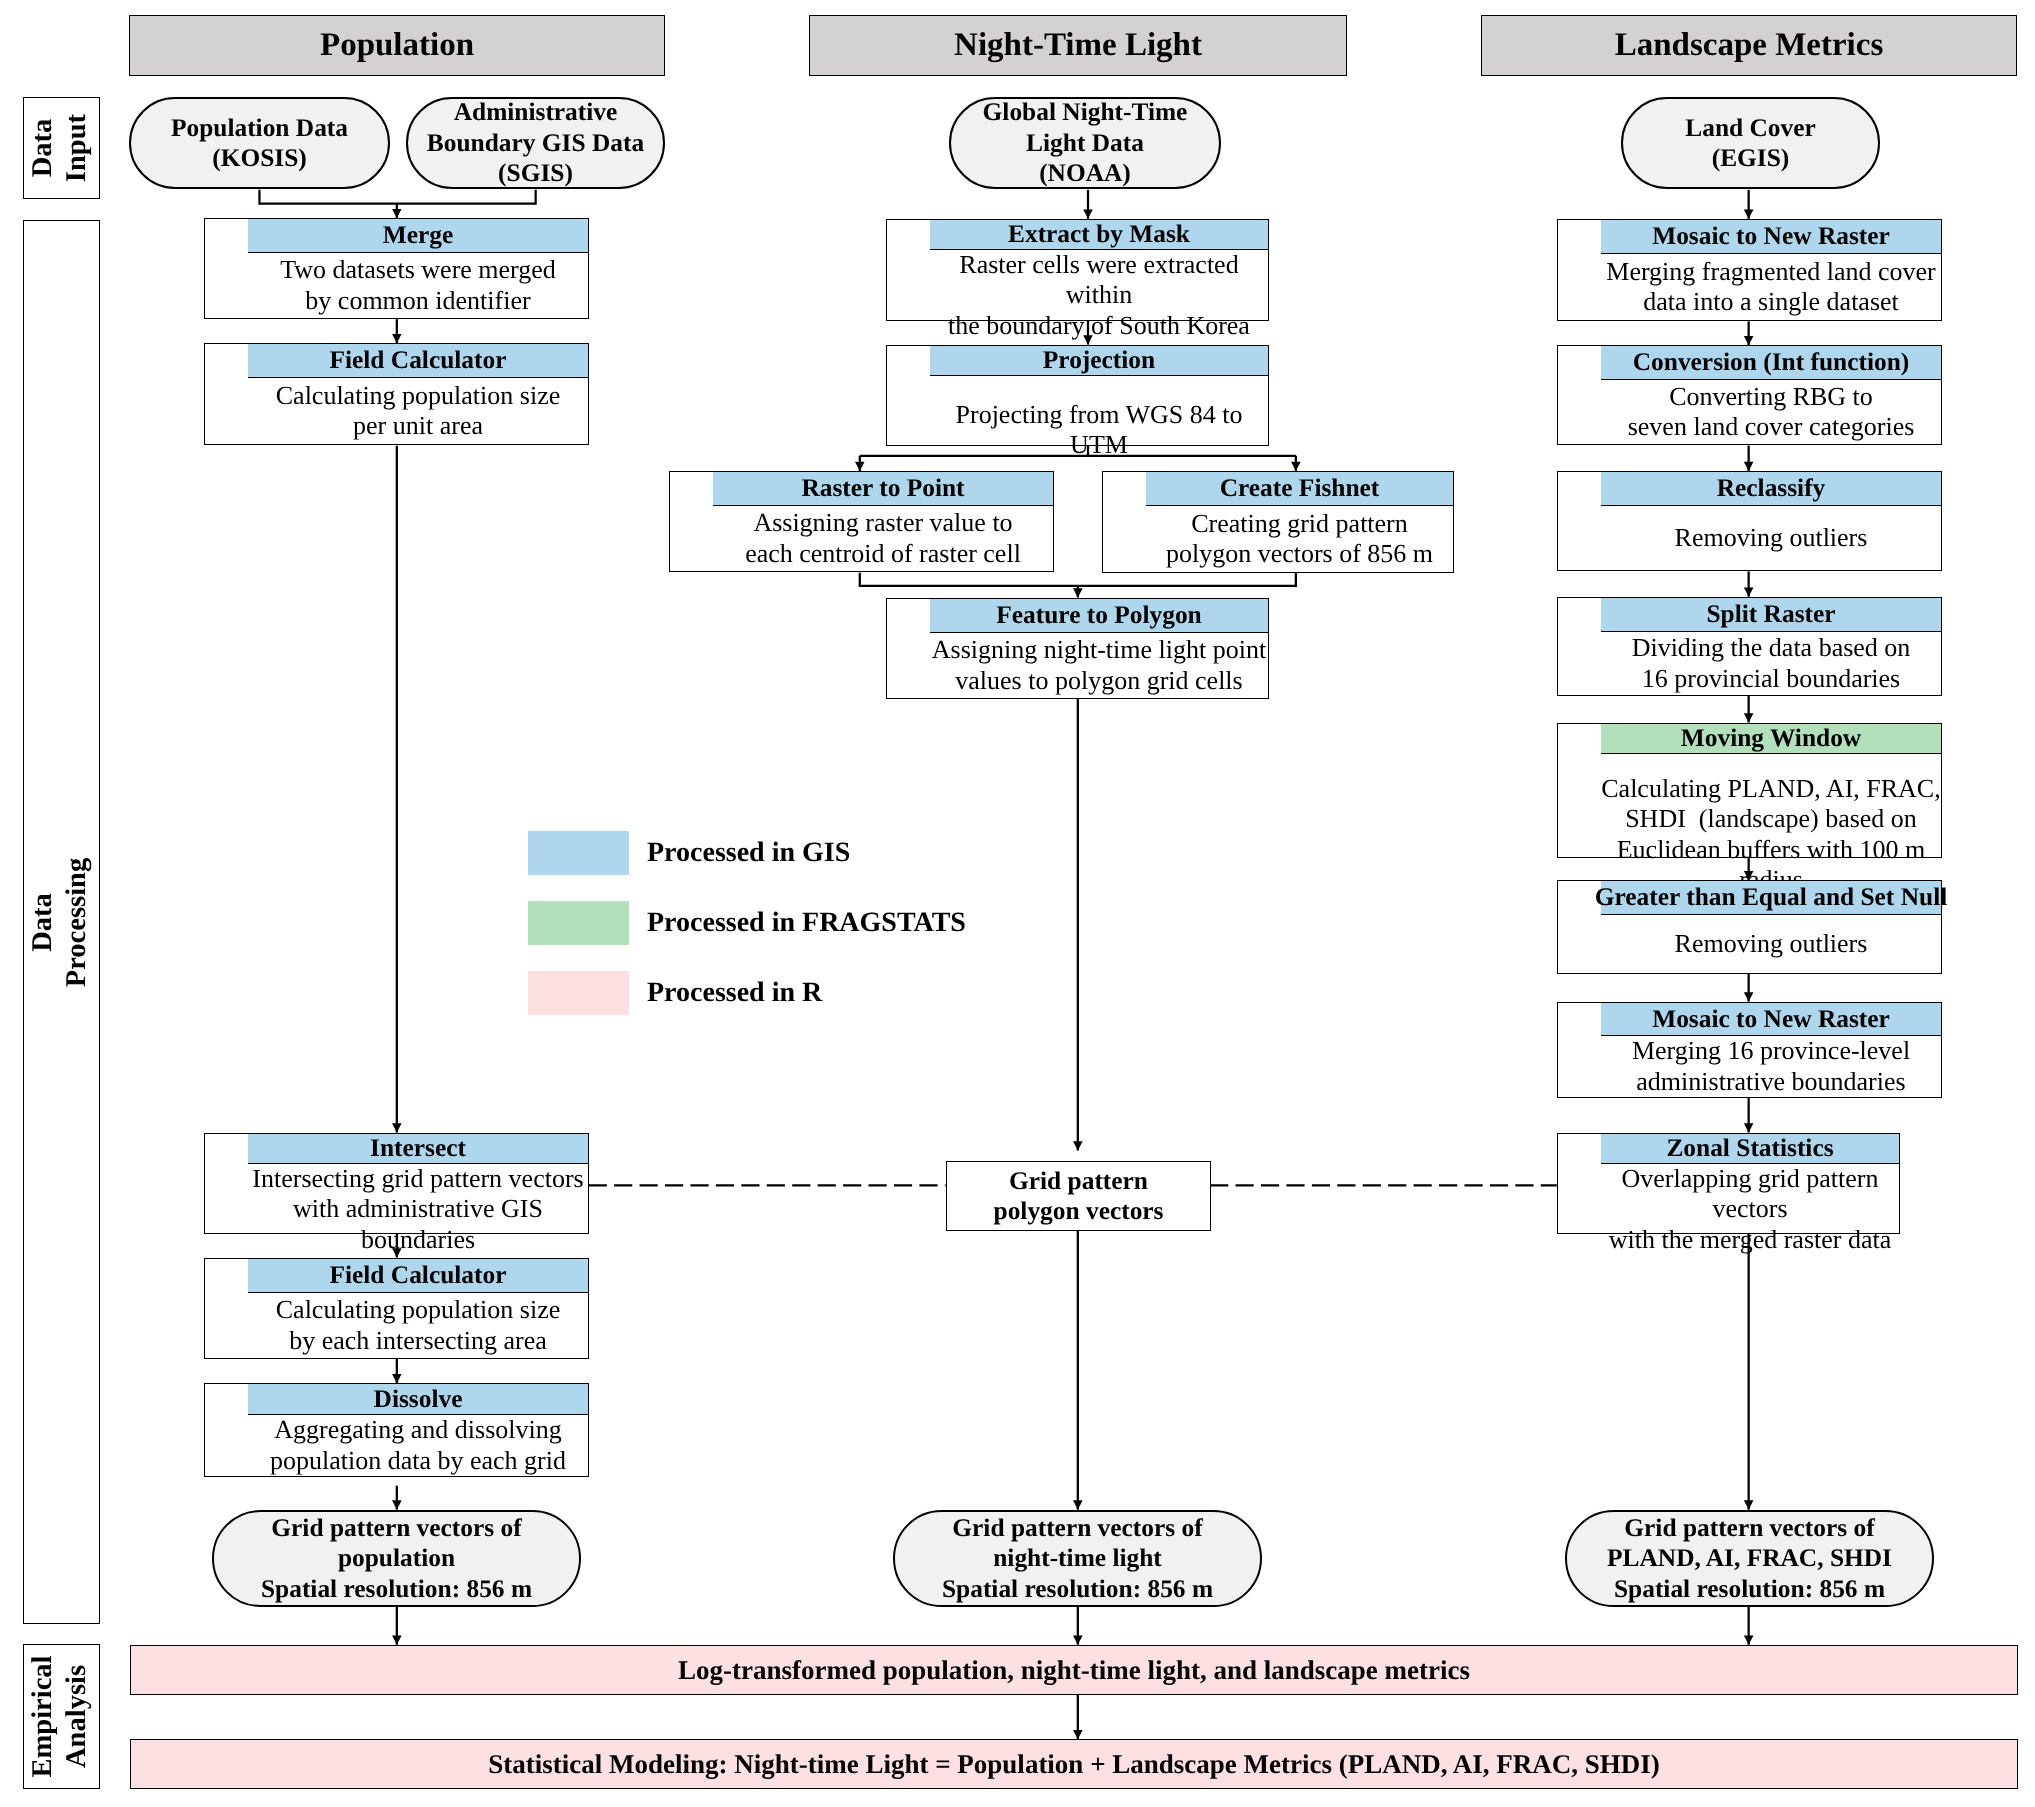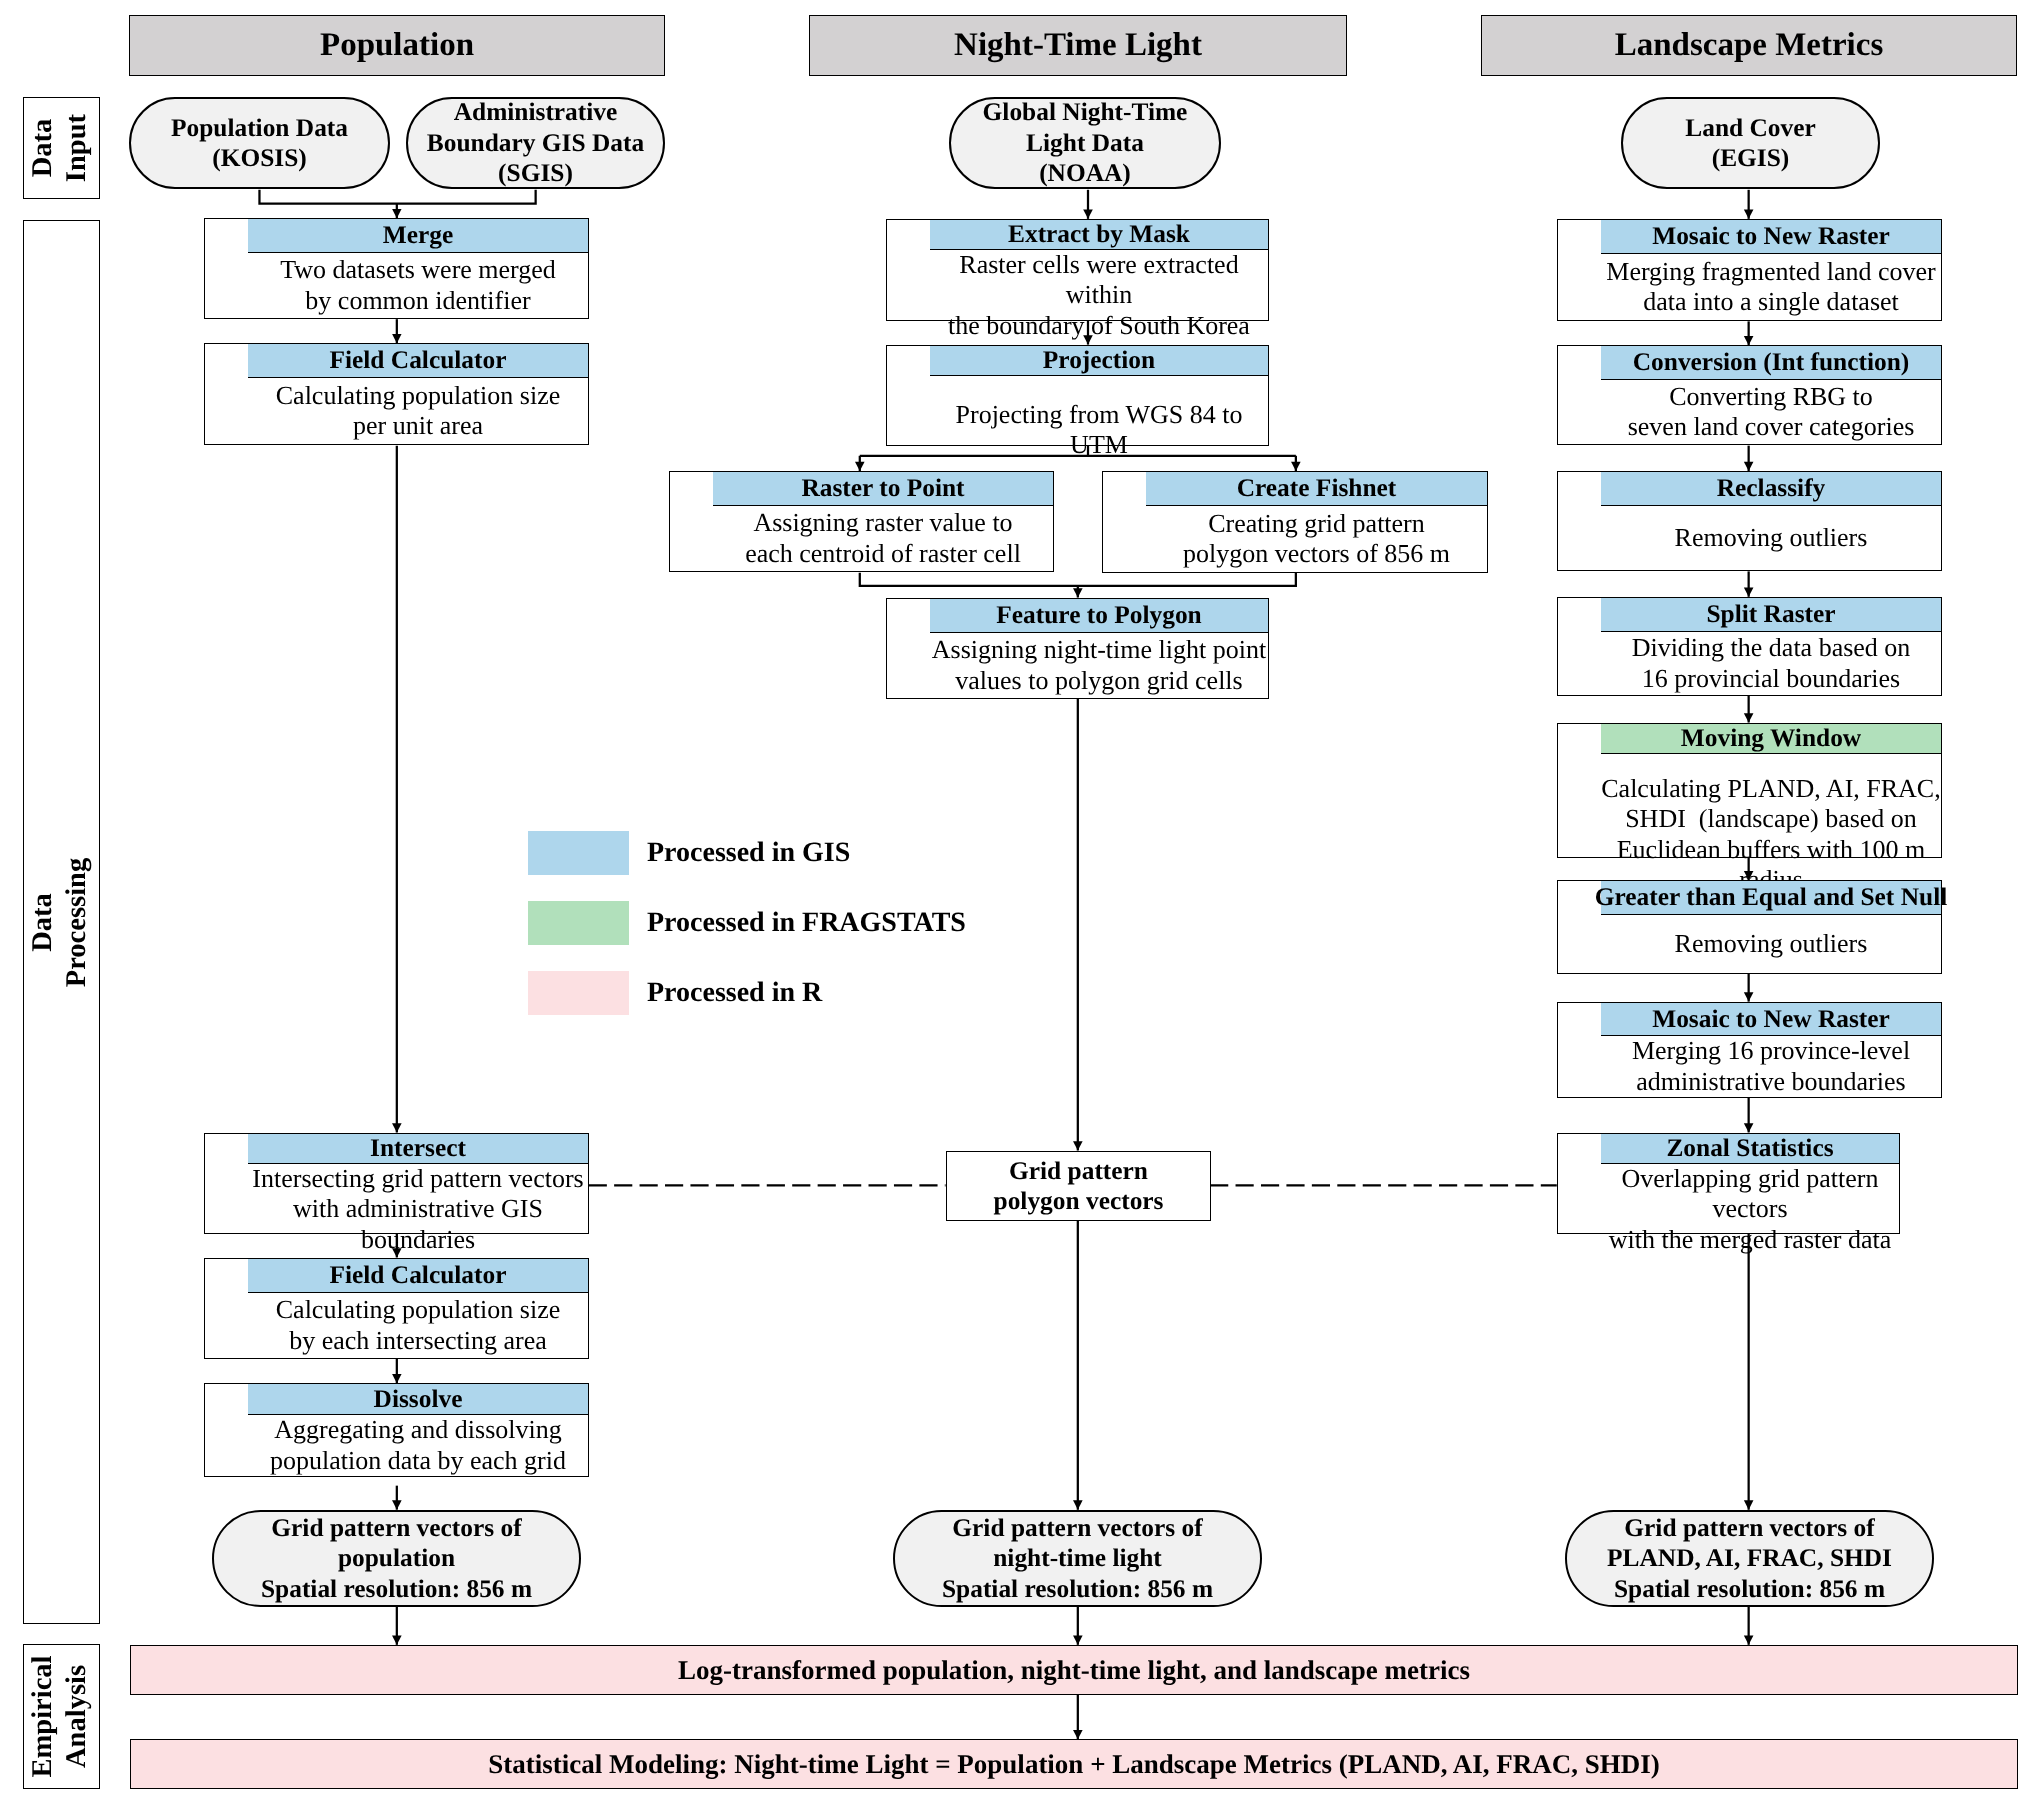--- a/index.html
+++ b/index.html
@@ -24,21 +24,21 @@
   .proc{border:1.8px solid #000;background:#fff;display:flex;flex-direction:column;padding-left:43px;}
   .proc>.hd{border-bottom:1.8px solid #000;display:flex;align-items:center;justify-content:center;
             font-weight:bold;font-size:25.4px;white-space:nowrap;}
   .proc>.bd{flex:1;display:flex;align-items:center;justify-content:center;text-align:center;
             font-size:26px;line-height:1.17;}
   .hd.blue{background:#AED6EC;}
   .hd.green{background:#B1E0BB;}
 
   
   .plain{border:1.8px solid #000;background:#fff;display:flex;align-items:center;justify-content:center;
-         text-align:center;font-weight:bold;font-size:25.4px;line-height:1.2;}
+         text-align:center;font-weight:bold;font-size:25.4px;line-height:1.2;margin-top:10px;}
 
   
   .pinkbar{background:#FCE0E2;border:1.8px solid #000;display:flex;align-items:center;justify-content:center;
            font-weight:bold;font-size:27px;}
 
   
   .legtxt{font-weight:bold;font-size:28px;white-space:nowrap;display:flex;align-items:center;}
 
   svg#links{position:absolute;left:0;top:0;width:2035px;height:1807px;pointer-events:none;}
 </style>
@@ -156,21 +156,21 @@
   <div class="bd">Raster cells were extracted within<br>the boundary of South Korea</div>
 </div>
 <div class="abs proc" style="left:886px;top:345px;width:383px;height:101px;gap:24px;">
   <div class="hd blue" style="height:33px;">Projection</div>
   <div class="bd">Projecting from WGS 84 to UTM</div>
 </div>
 <div class="abs proc" style="left:669px;top:471px;width:385px;height:101px;">
   <div class="hd blue" style="height:33px;">Raster to Point</div>
   <div class="bd">Assigning raster value to<br>each centroid of raster cell</div>
 </div>
-<div class="abs proc" style="left:1102px;top:471px;width:386px;height:102px;">
+<div class="abs proc" style="left:1102px;top:471px;width:352px;height:102px;">
   <div class="hd blue" style="height:33px;">Create Fishnet</div>
   <div class="bd">Creating grid pattern<br>polygon vectors of 856 m</div>
 </div>
 <div class="abs proc" style="left:886px;top:598px;width:383px;height:101px;">
   <div class="hd blue" style="height:33px;">Feature to Polygon</div>
   <div class="bd">Assigning night-time light point<br>values to polygon grid cells</div>
 </div>
 
 <div class="abs proc" style="left:1557px;top:219px;width:385px;height:102px;">
   <div class="hd blue" style="height:33px;">Mosaic to New Raster</div>

